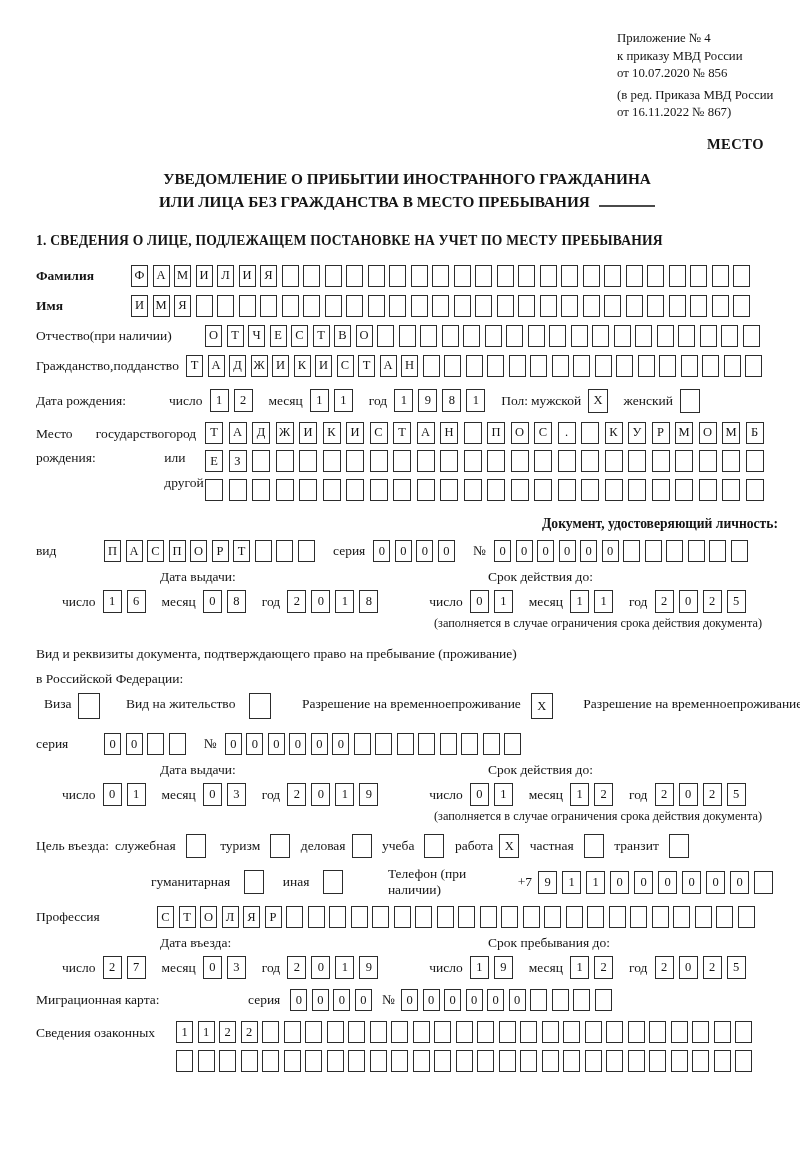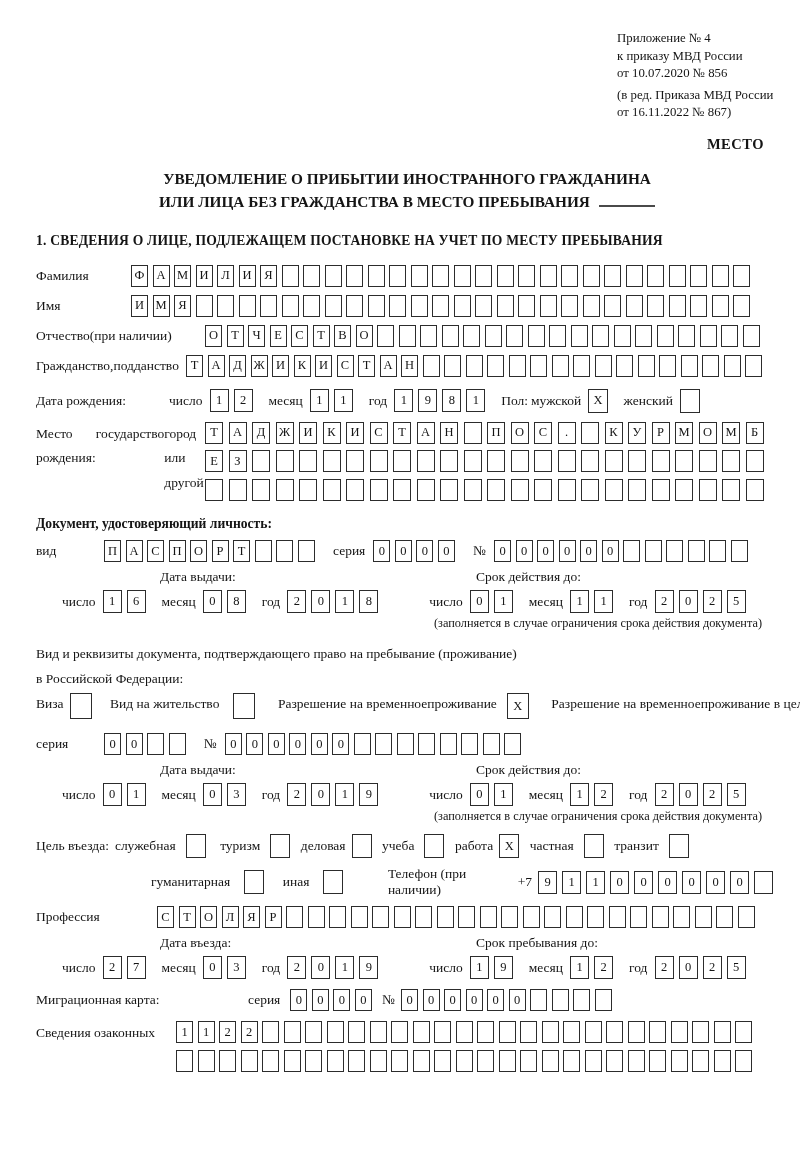--- a/index.html
+++ b/index.html
@@ -8,42 +8,42 @@
   .ref{margin-left:581px;font-size:12.8px;line-height:17.5px;white-space:nowrap;}
   .refgap{height:4px;}
   .form-label{text-align:right;padding-right:14px;font-weight:bold;font-size:14.5px;margin-top:14px;letter-spacing:.5px;}
   .title{text-align:center;font-weight:bold;font-size:15.3px;line-height:23px;margin-top:14px;}
   .title-underline{display:inline-block;width:56px;border-bottom:2.6px solid #4a4a4a;height:13px;margin-left:9px;}
   .sec-head{font-weight:bold;font-size:13.6px;margin-top:20px;letter-spacing:.2px;}
   .row{display:flex;align-items:center;margin-top:8px;}
   .row.top{align-items:flex-start;}
   .lbl{flex:none;}
   .stack{display:flex;flex-direction:row;line-height:22px;}
-  .w95{width:95px;} .w133{width:133px;} .w150{width:150px;} .w169{width:169px;}
+  .w95{width:95px;font-weight:bold;} .w133{width:133px;} .w150{width:150px;} .w169{width:169px;}
   .w68{width:68px;} .w121{width:121px;} .w140{width:140px;}
   .cells{display:inline-flex;flex:none;}
   .cell{box-sizing:border-box;flex:none;width:17px;height:22px;border:1.7px solid #2c2c2c;margin-right:4.5px;display:inline-flex;align-items:center;justify-content:center;font-size:12.5px;}
   .wide .cell{width:18px;margin-right:5.5px;}
   .date .cell{width:19px;height:23px;margin-right:5px;}
   .chk .cell{width:20px;height:24px;}
   .bigchk .cell{width:22px;height:26px;}
   .bpcol .cells{margin-bottom:6.5px;}
-  .doc-head{text-align:left;font-weight:bold;font-size:13.6px;margin-top:9px;}
+  .doc-head{text-align:right;font-weight:bold;font-size:13.6px;margin-top:9px;}
   .hdrrow{position:relative;height:18px;margin-top:7px;}
   .hdrrow .h1{position:absolute;left:124px;}
-  .hdrrow .h2{position:absolute;left:440px;}
+  .hdrrow .h2{position:absolute;left:452px;}
   .daterow{padding-left:26px;}
   .dlbl{margin-right:7px;}
   .mlbl{margin-left:11px;margin-right:7px;}
   .grpgap{width:46px;flex:none;}
   .note{font-size:12.3px;text-align:right;padding-right:16px;margin-top:3px;}
   .para{margin-top:10px;line-height:25px;}
   .permits{display:flex;align-items:flex-start;margin-top:2px;}
   .popt{display:flex;align-items:flex-start;flex:none;}
-  .plbl{text-align:right;line-height:22px;}
+  .plbl{text-align:right;line-height:22px;margin-left:8px;}
   .gap6{width:6px;flex:none;} .gap10{width:10px;flex:none;} .gap14{width:14px;flex:none;}
   .gap18{width:18px;flex:none;} .gap30{width:30px;flex:none;} .gap40{width:40px;flex:none;}
   .nolbl{margin:0 8px 0 14px;}
   .indent115{padding-left:115px;}
   .rep{display:flex;align-items:flex-start;margin-top:10px;}
   .rep .stack{line-height:23px;}
 </style>
 </head>
 <body>
 

